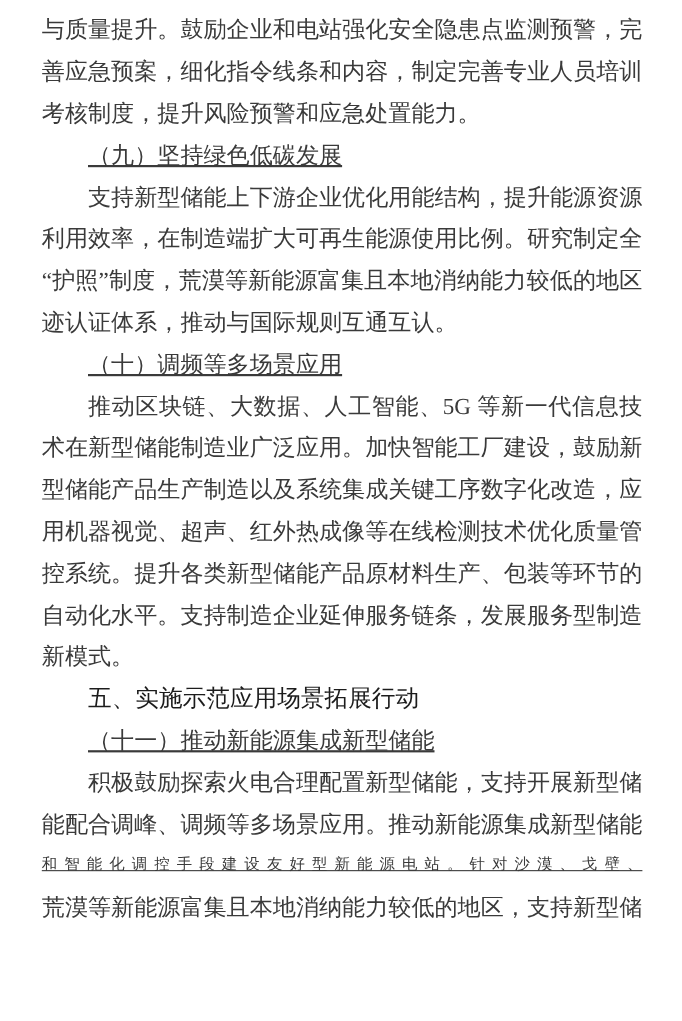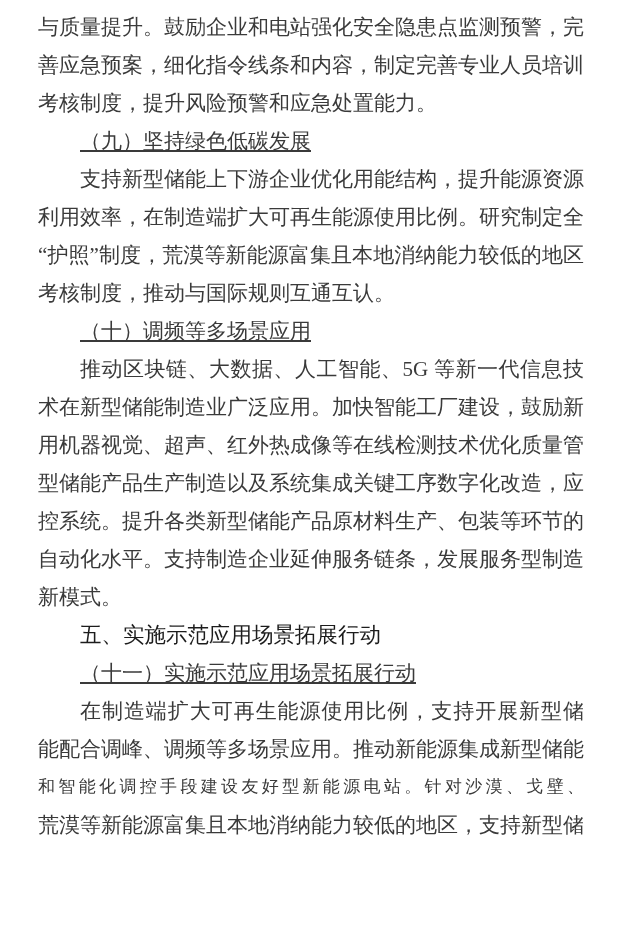--- a/index.html
+++ b/index.html
@@ -23,42 +23,42 @@
     white-space:normal;
   }
   .end{text-align-last:left;}
   .h-kai{text-align-last:left;text-decoration:underline;}
   .h-bold{
     text-align-last:left;
     font-family:"Liberation Sans","DejaVu Sans",sans-serif;
     font-weight:400;font-size:21.5px;color:var(--heading);
   }
   .ind{text-indent:42px;}
-  .tight{font-size:17px;}
+  .tight{font-size:14px;text-decoration:underline;}
 </style>
 </head>
 <body>
 
 <div class="page">
   <div class="ln">与质量提升。鼓励企业和电站强化安全隐患点监测预警，完</div>
   <div class="ln">善应急预案，细化指令线条和内容，制定完善专业人员培训</div>
   <div class="ln end">考核制度，提升风险预警和应急处置能力。</div>
   <div class="ln h-kai ind">（九）坚持绿色低碳发展</div>
   <div class="ln ind">支持新型储能上下游企业优化用能结构，提升能源资源</div>
   <div class="ln">利用效率，在制造端扩大可再生能源使用比例。研究制定全</div>
   <div class="ln">“护照”制度，荒漠等新能源富集且本地消纳能力较低的地区</div>
-  <div class="ln end">考核制度，推动与国际规则互通互认。</div>
+  <div class="ln end">迹认证体系，推动与国际规则互通互认。</div>
   <div class="ln h-kai ind">（十）调频等多场景应用</div>
   <div class="ln ind">推动区块链、大数据、人工智能、5G 等新一代信息技</div>
   <div class="ln">术在新型储能制造业广泛应用。加快智能工厂建设，鼓励新</div>
+  <div class="ln">型储能产品生产制造以及系统集成关键工序数字化改造，应</div>
   <div class="ln">用机器视觉、超声、红外热成像等在线检测技术优化质量管</div>
-  <div class="ln">型储能产品生产制造以及系统集成关键工序数字化改造，应</div>
   <div class="ln">控系统。提升各类新型储能产品原材料生产、包装等环节的</div>
   <div class="ln">自动化水平。支持制造企业延伸服务链条，发展服务型制造</div>
   <div class="ln end">新模式。</div>
   <div class="ln h-bold ind">五、实施示范应用场景拓展行动</div>
-  <div class="ln h-kai ind">（十一）实施示范应用场景拓展行动</div>
-  <div class="ln ind">在制造端扩大可再生能源使用比例，支持开展新型储</div>
+  <div class="ln h-kai ind">（十一）推动新能源集成新型储能</div>
+  <div class="ln ind">积极鼓励探索火电合理配置新型储能，支持开展新型储</div>
   <div class="ln">能配合调峰、调频等多场景应用。推动新能源集成新型储能</div>
   <div class="ln tight">和智能化调控手段建设友好型新能源电站。针对沙漠、戈壁、</div>
   <div class="ln">荒漠等新能源富集且本地消纳能力较低的地区，支持新型储</div>
 
 </div>
 
 </body></html>

